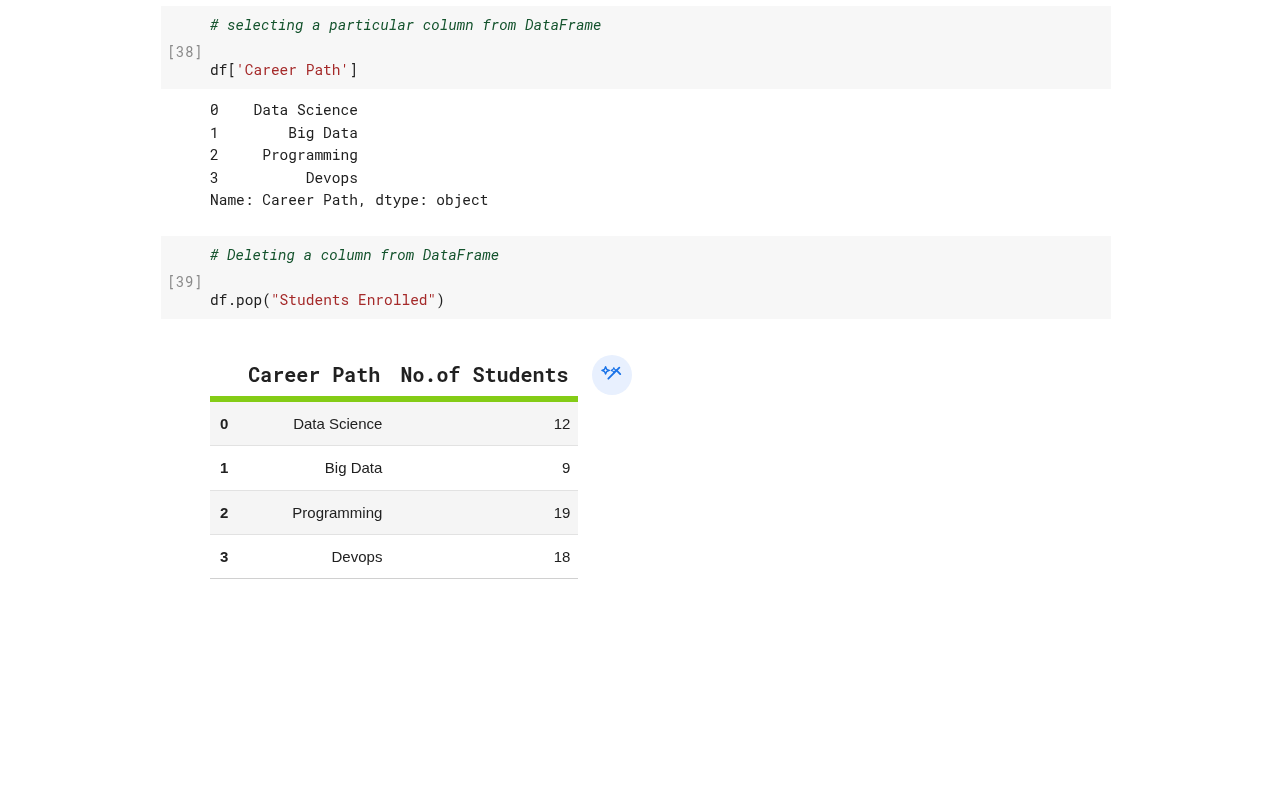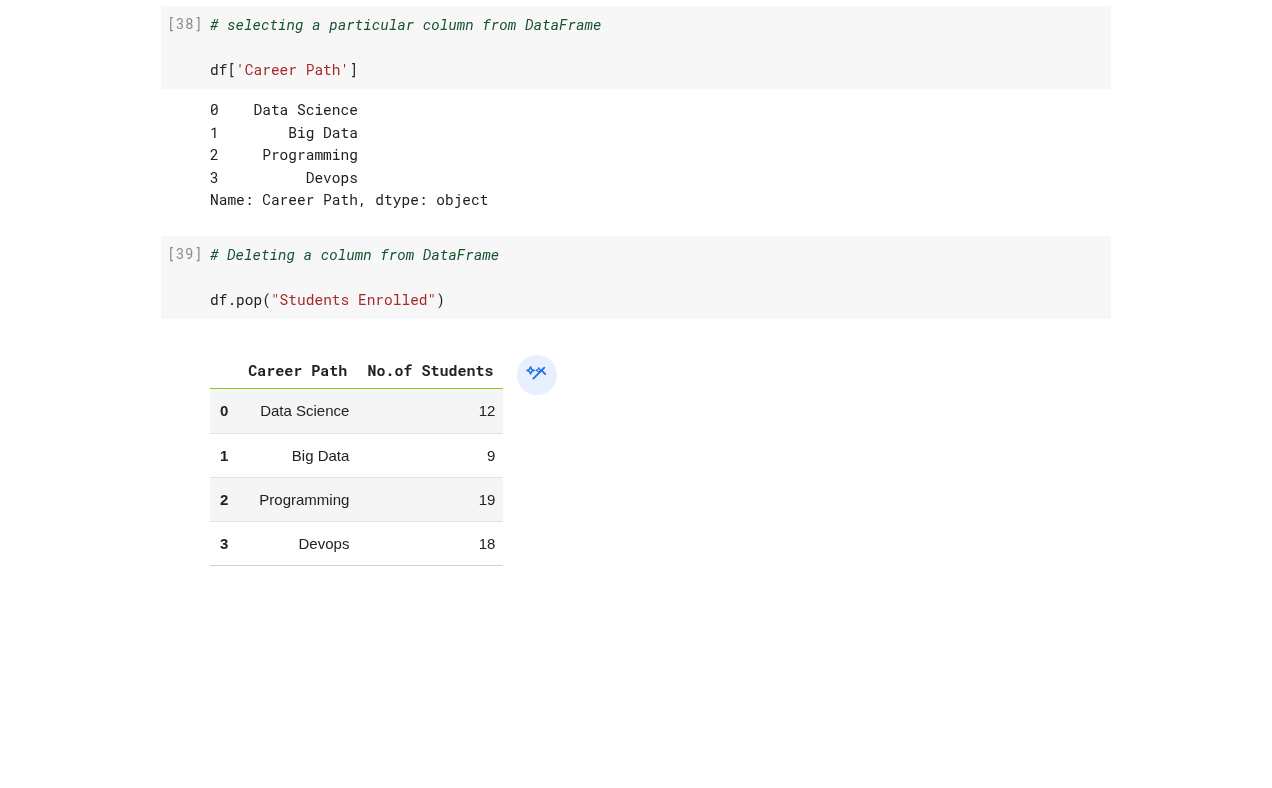--- a/index.html
+++ b/index.html
@@ -25,20 +25,21 @@
   .gutter {
     width: 48px;
     flex: 0 0 48px;
     display: flex;
     justify-content: center;
     align-items: flex-start;
     padding-top: 8px;
   }
   .gutter-inactive {
     background: #f7f7f7;
+    align-items: center;
   }
   .gutter-active {
     background: #e8e8e8;
   }
   .prompt-num {
     color: #8a8a8a;
     font-family: "Roboto Mono", "Consolas", monospace;
     font-size: 14px;
     letter-spacing: 0.5px;
   }
@@ -93,22 +94,22 @@
     border-collapse: collapse;
     font-family: Arial, sans-serif;
     font-size: 15px;
     color: #212121;
   }
   table.dataframe thead th {
     font-family: "Roboto Mono", "Consolas", monospace;
     font-weight: 700;
     text-align: center;
     padding: 6px 10px;
-    border-bottom: 1px solid #84cc16;
-    font-size: 15px;
+    border-bottom: 6px solid #84cc16;
+    font-size: 20px;
   }
   table.dataframe tbody th {
     font-family: Arial, sans-serif;
     font-weight: 700;
     text-align: center;
     padding: 10px 10px;
   }
   table.dataframe tbody td.txt {
     text-align: right;
     padding: 10px 8px;

